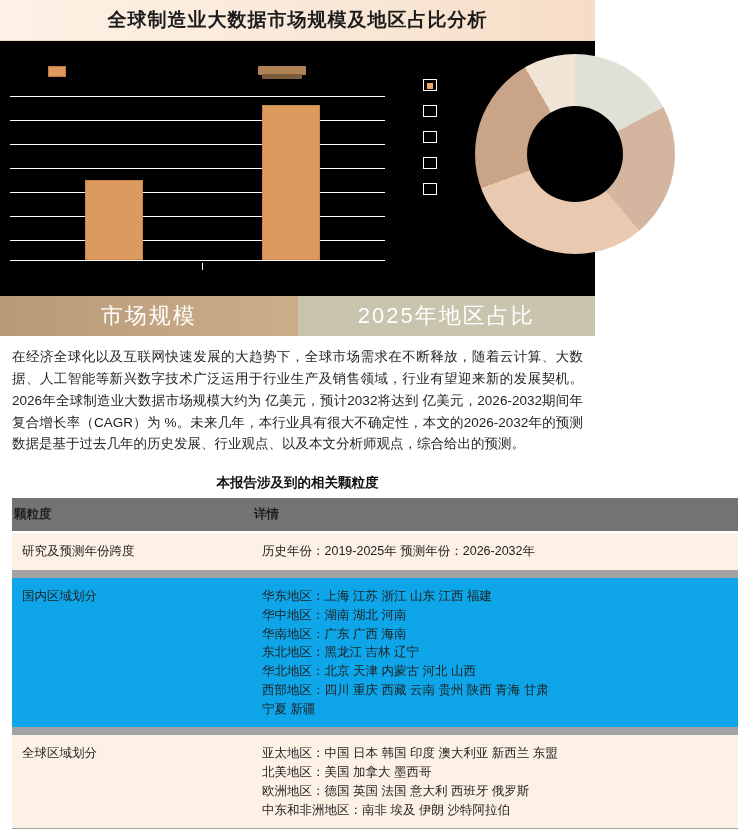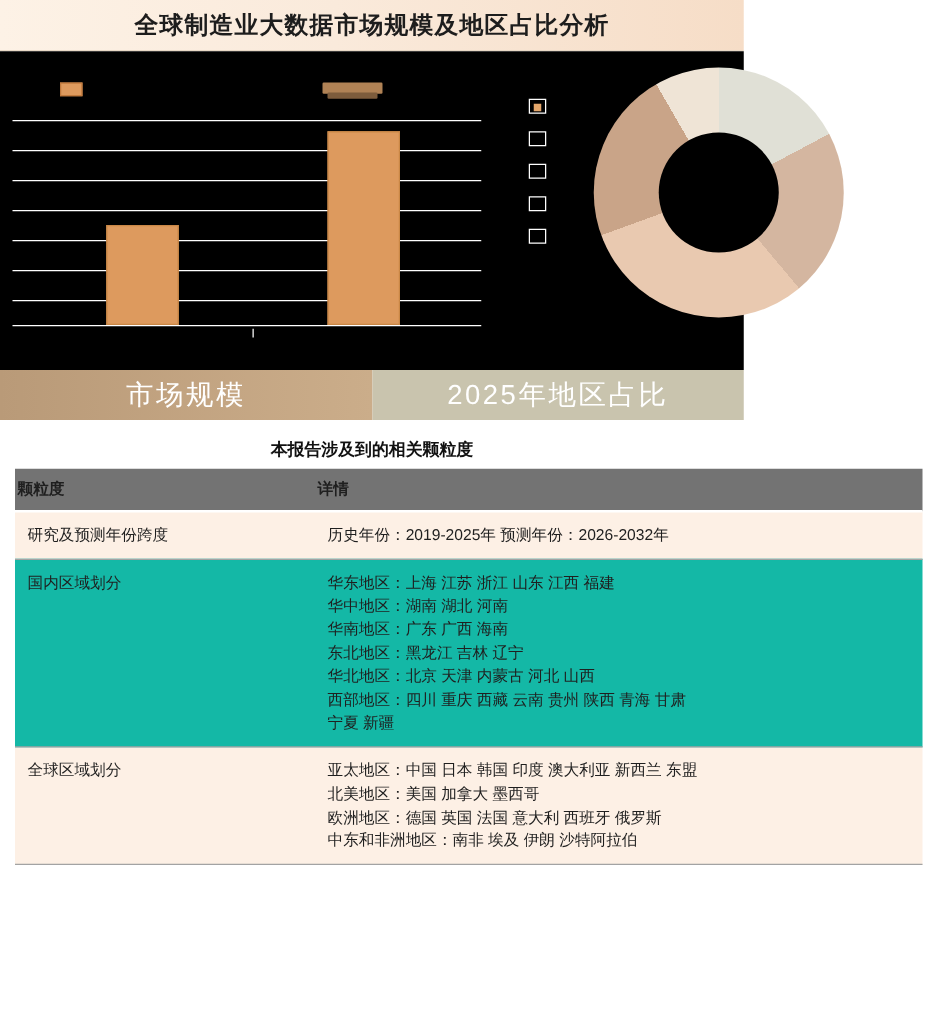--- a/index.html
+++ b/index.html
@@ -207,28 +207,28 @@
     background: #737373;
     text-align: left;
     font-weight: bold;
     padding: 8px 2px;
     border-bottom: 2px solid #ffffff;
     color: #1f1f1f;
   }
   table.granularity td {
     padding: 9px 10px;
     vertical-align: top;
-    border-bottom: 1px solid #a3a3a3;
+    border-bottom: 8px solid #a3a3a3;
     line-height: 1.5;
     color: #1f1f1f;
   }
   table.granularity col.c1 { width: 240px; }
   table.granularity col.c2 { width: 486px; }
   tr.row-a td { background: #fdf0e5; }
-  tr.row-b td { background: #14b8a6; margin-top: 26px; }
+  tr.row-b td { background: #0ea5e9; margin-top: 26px; }
   .cell-lines div { white-space: nowrap; }
 </style>
 </head>
 <body>
 
 <div class="page">
 
   <div class="header">
     <div class="header-title">全球制造业大数据市场规模及地区占比分析</div>
   </div>
@@ -275,20 +275,21 @@
 
   <div class="tabs">
     <div class="tab tab-1">
       <span>市场规模</span>
     </div>
     <div class="tab tab-2">
       <span>2025年地区占比</span>
     </div>
   </div>
 
+  <div class="body-text">在经济全球化以及互联网快速发展的大趋势下，全球市场需求在不断释放，随着云计算、大数据、人工智能等新兴数字技术广泛运用于行业生产及销售领域，行业有望迎来新的发展契机。2026年全球制造业大数据市场规模大约为 亿美元，预计2032将达到 亿美元，2026-2032期间年复合增长率（CAGR）为 %。未来几年，本行业具有很大不确定性，本文的2026-2032年的预测数据是基于过去几年的历史发展、行业观点、以及本文分析师观点，综合给出的预测。</div>
 
   <div class="section-title">本报告涉及到的相关颗粒度</div>
 
   <table class="granularity">
     <colgroup>
         <col class="c1">
         <col class="c2">
       </colgroup>
     <thead>
       <tr>

